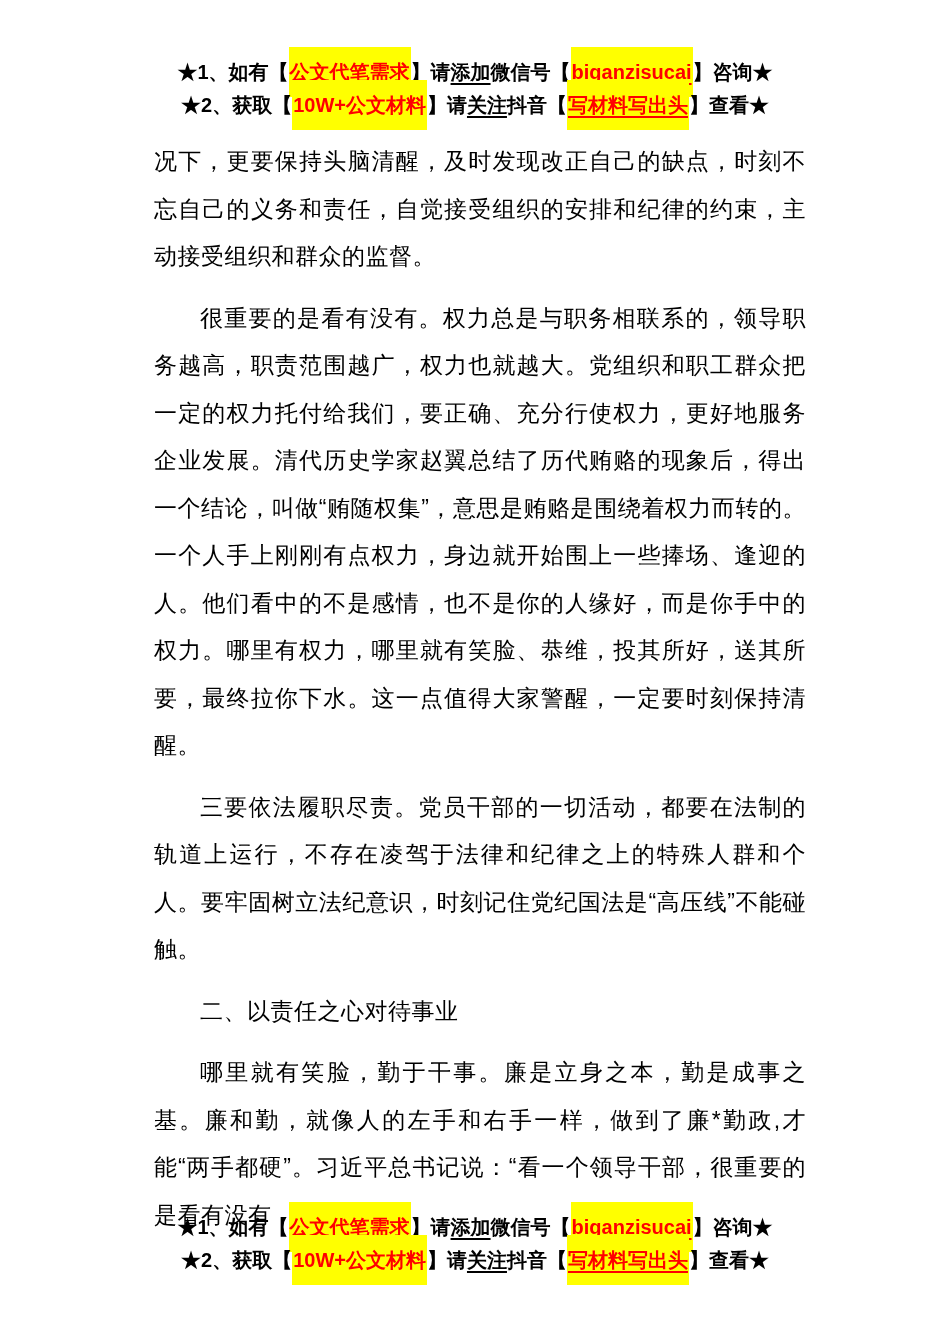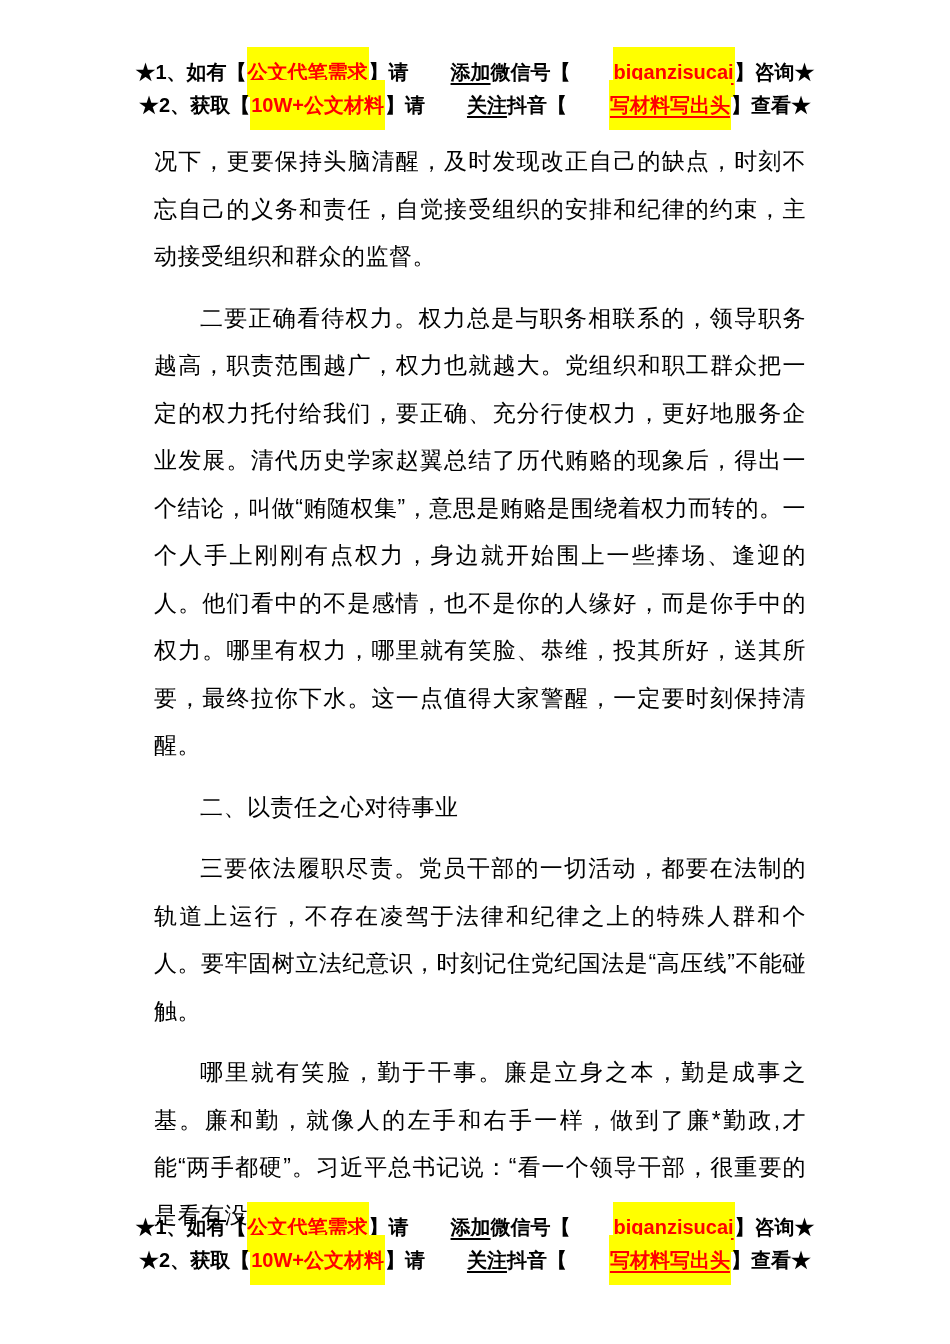--- a/index.html
+++ b/index.html
@@ -33,21 +33,20 @@
   .promo-footer { top: 1211px; }
   .promo .hl {
     background: #FFFF00;
     color: #FF0000;
     padding: 14px 1px;
   }
   .promo .ul {
     text-decoration: underline;
     text-decoration-thickness: 2px;
     text-underline-offset: 4px;
-    margin-left: 42px;
   }
   .promo .hl.ul {
     text-decoration-color: #FF0000;
   }
 
   
   .doc-body {
     position: absolute;
     top: 124px;
     left: 140px;
@@ -70,23 +69,23 @@
 
 <div class="page">
 
   <div class="promo promo-header">
     <div class="promo-line"><span>★1、如有【</span><span class="hl">公文代笔需求</span><span>】请</span><span class="ul">添加</span><span>微信号【</span><span class="hl ul">biganzisucai</span><span>】咨询★</span></div>
     <div class="promo-line"><span>★2、获取【</span><span class="hl">10W+公文材料</span><span>】请</span><span class="ul">关注</span><span>抖音【</span><span class="hl ul">写材料写出头</span><span>】查看★</span></div>
   </div>
 
   <div class="doc-body">
     <p>况下，更要保持头脑清醒，及时发现改正自己的缺点，时刻不忘自己的义务和责任，自觉接受组织的安排和纪律的约束，主动接受组织和群众的监督。</p>
-    <p class="indent">二要正确看待权力。权力总是与职务相联系的，领导职务越高，职责范围越广，权力也就越大。党组织和职工群众把一定的权力托付给我们，要正确、充分行使权力，更好地服务企业发展。清代历史学家赵翼总结了历代贿赂的现象后，得出一个结论，叫做“贿随权集”，意思是贿赂是围绕着权力而转的。一个人手上刚刚有点权力，身边就开始围上一些捧场、逢迎的人。他们看中的不是感情，也不是你的人缘好，而是你手中的权力。哪里有权力，哪里就有笑脸、恭维，投其所好，送其所要，最终拉你下水。这一点值得大家警醒，一定要时刻保持清醒。</p>
+    <p class="indent">很重要的是看有没有。权力总是与职务相联系的，领导职务越高，职责范围越广，权力也就越大。党组织和职工群众把一定的权力托付给我们，要正确、充分行使权力，更好地服务企业发展。清代历史学家赵翼总结了历代贿赂的现象后，得出一个结论，叫做“贿随权集”，意思是贿赂是围绕着权力而转的。一个人手上刚刚有点权力，身边就开始围上一些捧场、逢迎的人。他们看中的不是感情，也不是你的人缘好，而是你手中的权力。哪里有权力，哪里就有笑脸、恭维，投其所好，送其所要，最终拉你下水。这一点值得大家警醒，一定要时刻保持清醒。</p>
+    <p class="indent">三要依法履职尽责。党员干部的一切活动，都要在法制的轨道上运行，不存在凌驾于法律和纪律之上的特殊人群和个人。要牢固树立法纪意识，时刻记住党纪国法是“高压线”不能碰触。</p>
     <p class="indent">二、以责任之心对待事业</p>
-    <p class="indent">三要依法履职尽责。党员干部的一切活动，都要在法制的轨道上运行，不存在凌驾于法律和纪律之上的特殊人群和个人。要牢固树立法纪意识，时刻记住党纪国法是“高压线”不能碰触。</p>
     <p class="indent">哪里就有笑脸，勤于干事。廉是立身之本，勤是成事之基。廉和勤，就像人的左手和右手一样，做到了廉*勤政,才能“两手都硬”。习近平总书记说：“看一个领导干部，很重要的是看有没有</p>
   </div>
 
   <div class="promo promo-footer">
     <div class="promo-line"><span>★1、如有【</span><span class="hl">公文代笔需求</span><span>】请</span><span class="ul">添加</span><span>微信号【</span><span class="hl ul">biganzisucai</span><span>】咨询★</span></div>
     <div class="promo-line"><span>★2、获取【</span><span class="hl">10W+公文材料</span><span>】请</span><span class="ul">关注</span><span>抖音【</span><span class="hl ul">写材料写出头</span><span>】查看★</span></div>
   </div>
 
 </div>
 

